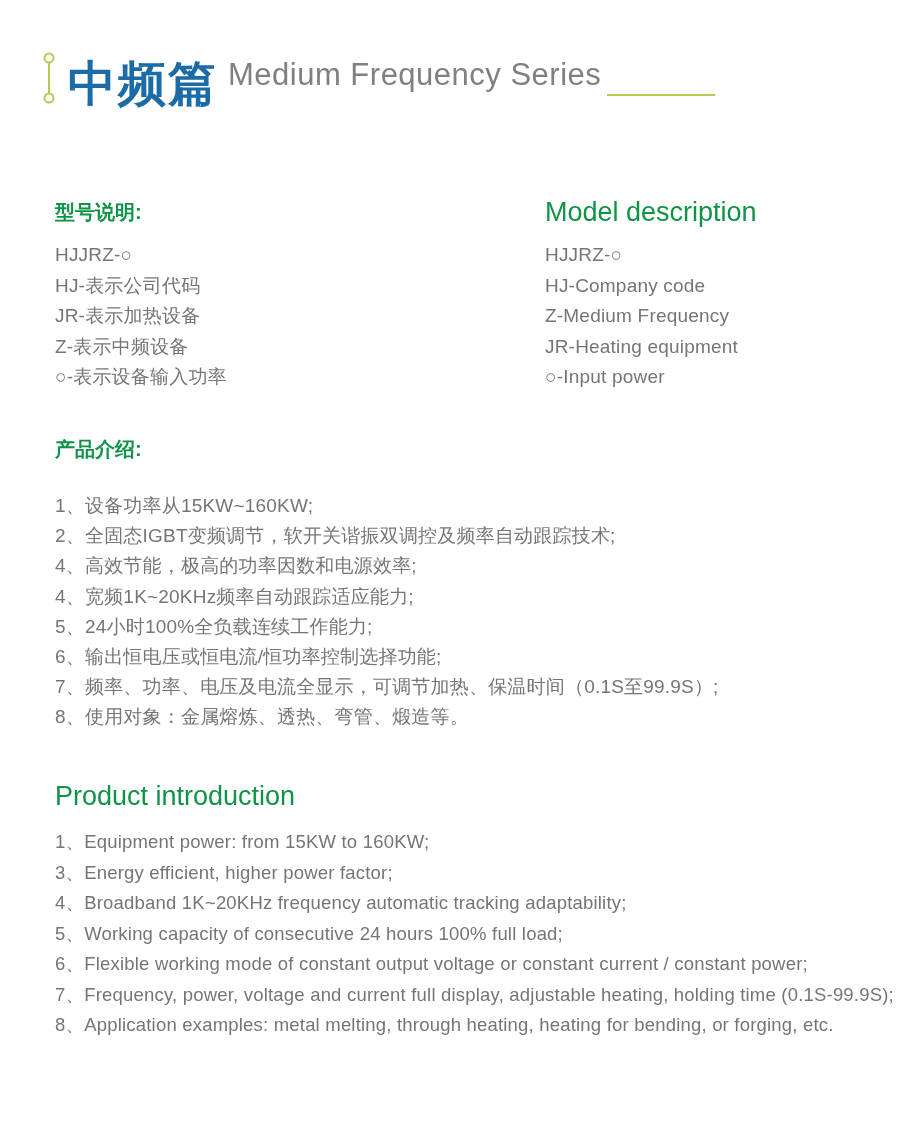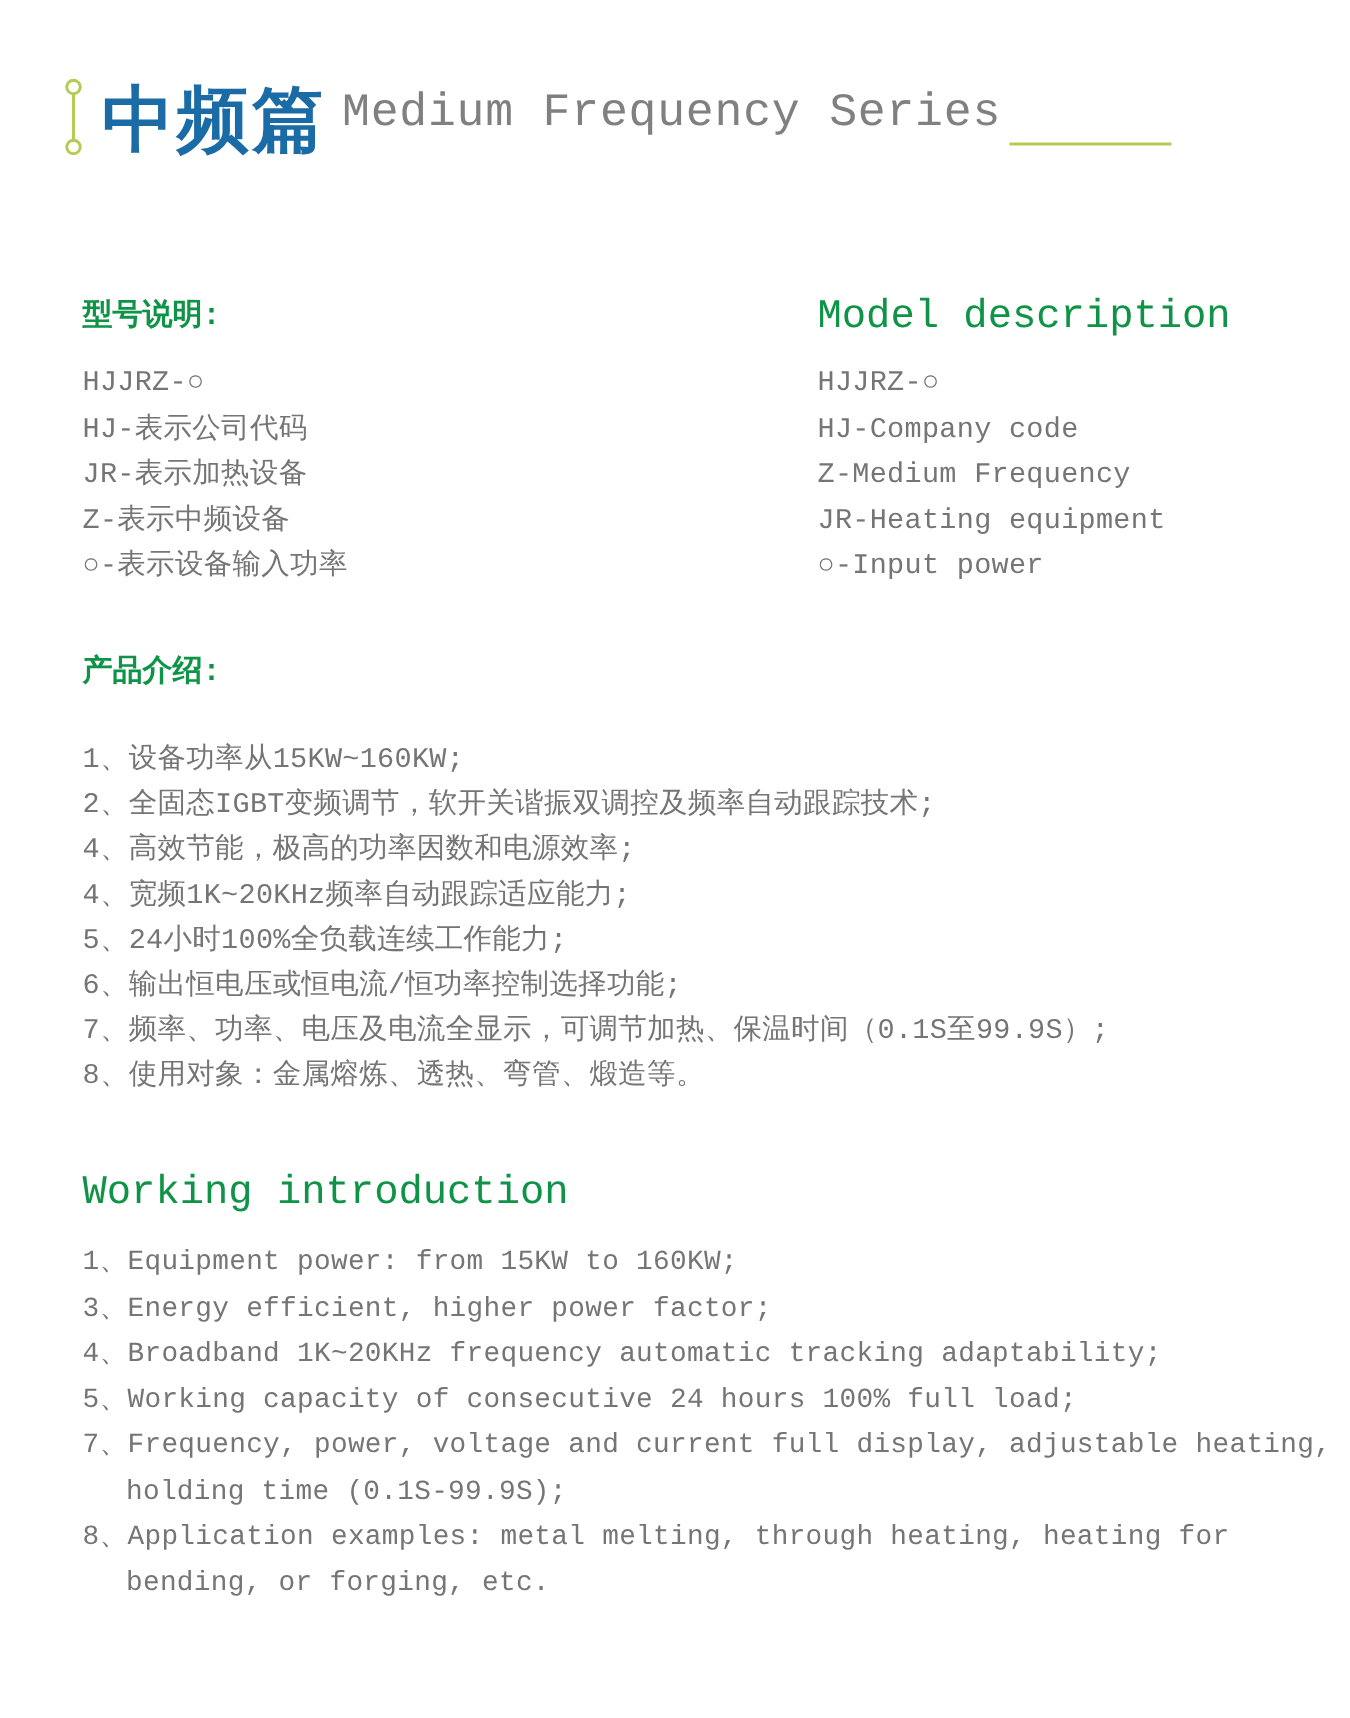--- a/index.html
+++ b/index.html
@@ -2,21 +2,21 @@
 <html><head>
 <meta charset="utf-8">
 <style>
   html, body { margin: 0; padding: 0; }
   body {
     width: 900px; height: 1145px;
     background: #ffffff;
     font-family: "Liberation Sans", "DejaVu Sans", sans-serif;
     overflow: hidden;
   }
-  .page { position: relative; width: 900px; height: 1145px; background: #fff; font-family: Liberation Mono, monospace; }
+  .page { position: relative; width: 900px; height: 1145px; background: #fff; }
 
   
   .header { position: absolute; left: 42px; top: 52px; display: flex; align-items: flex-end; }
   .deco { margin-bottom: 1px; }
   .title-cn {
     font-size: 48px; line-height: 1.04; color: #1a6ba6;
     font-weight: 600; letter-spacing: 2px; margin-left: 12px;
   }
   .title-en {
     font-size: 31px; line-height: 1.0; color: #808080;
@@ -99,22 +99,23 @@
     <div class="list-item">2、全固态IGBT变频调节，软开关谐振双调控及频率自动跟踪技术;</div>
     <div class="list-item">4、高效节能，极高的功率因数和电源效率;</div>
     <div class="list-item">4、宽频1K~20KHz频率自动跟踪适应能力;</div>
     <div class="list-item">5、24小时100%全负载连续工作能力;</div>
     <div class="list-item">6、输出恒电压或恒电流/恒功率控制选择功能;</div>
     <div class="list-item">7、频率、功率、电压及电流全显示，可调节加热、保温时间（0.1S至99.9S）;</div>
     <div class="list-item">8、使用对象：金属熔炼、透热、弯管、煅造等。</div>
   </div>
 
   <div class="intro-en">
-    <div class="h-en">Working introduction</div>
+    <div class="h-en">Product introduction</div>
     <div class="list-item">1、Equipment power: from 15KW to 160KW;</div>
     <div class="list-item">3、Energy efficient, higher power factor;</div>
     <div class="list-item">4、Broadband 1K~20KHz frequency automatic tracking adaptability;</div>
     <div class="list-item">5、Working capacity of consecutive 24 hours 100% full load;</div>
+    <div class="list-item">6、Flexible working mode of constant output voltage or constant current / constant power;</div>
     <div class="list-item">7、Frequency, power, voltage and current full display, adjustable heating, holding time (0.1S-99.9S);</div>
     <div class="list-item">8、Application examples: metal melting, through heating, heating for bending, or forging, etc.</div>
   </div>
 
 </div>
 
 </body></html>

